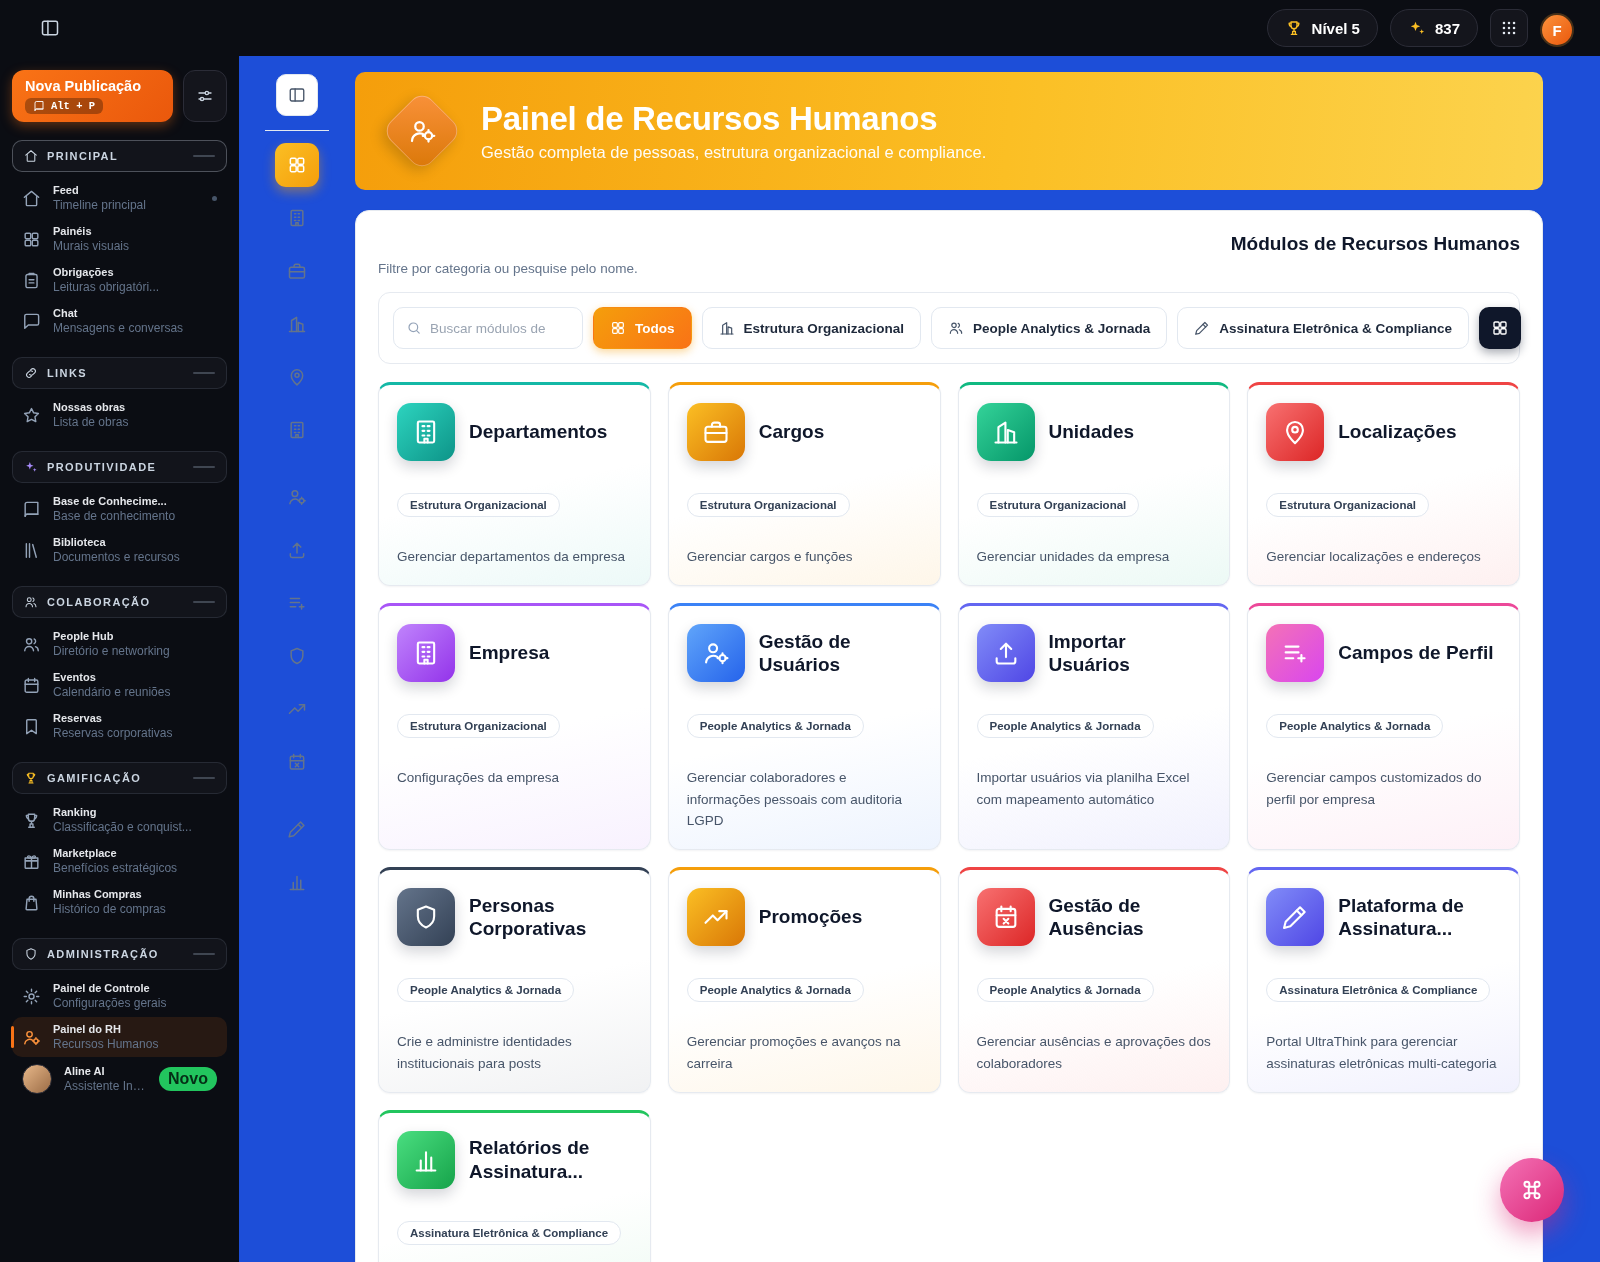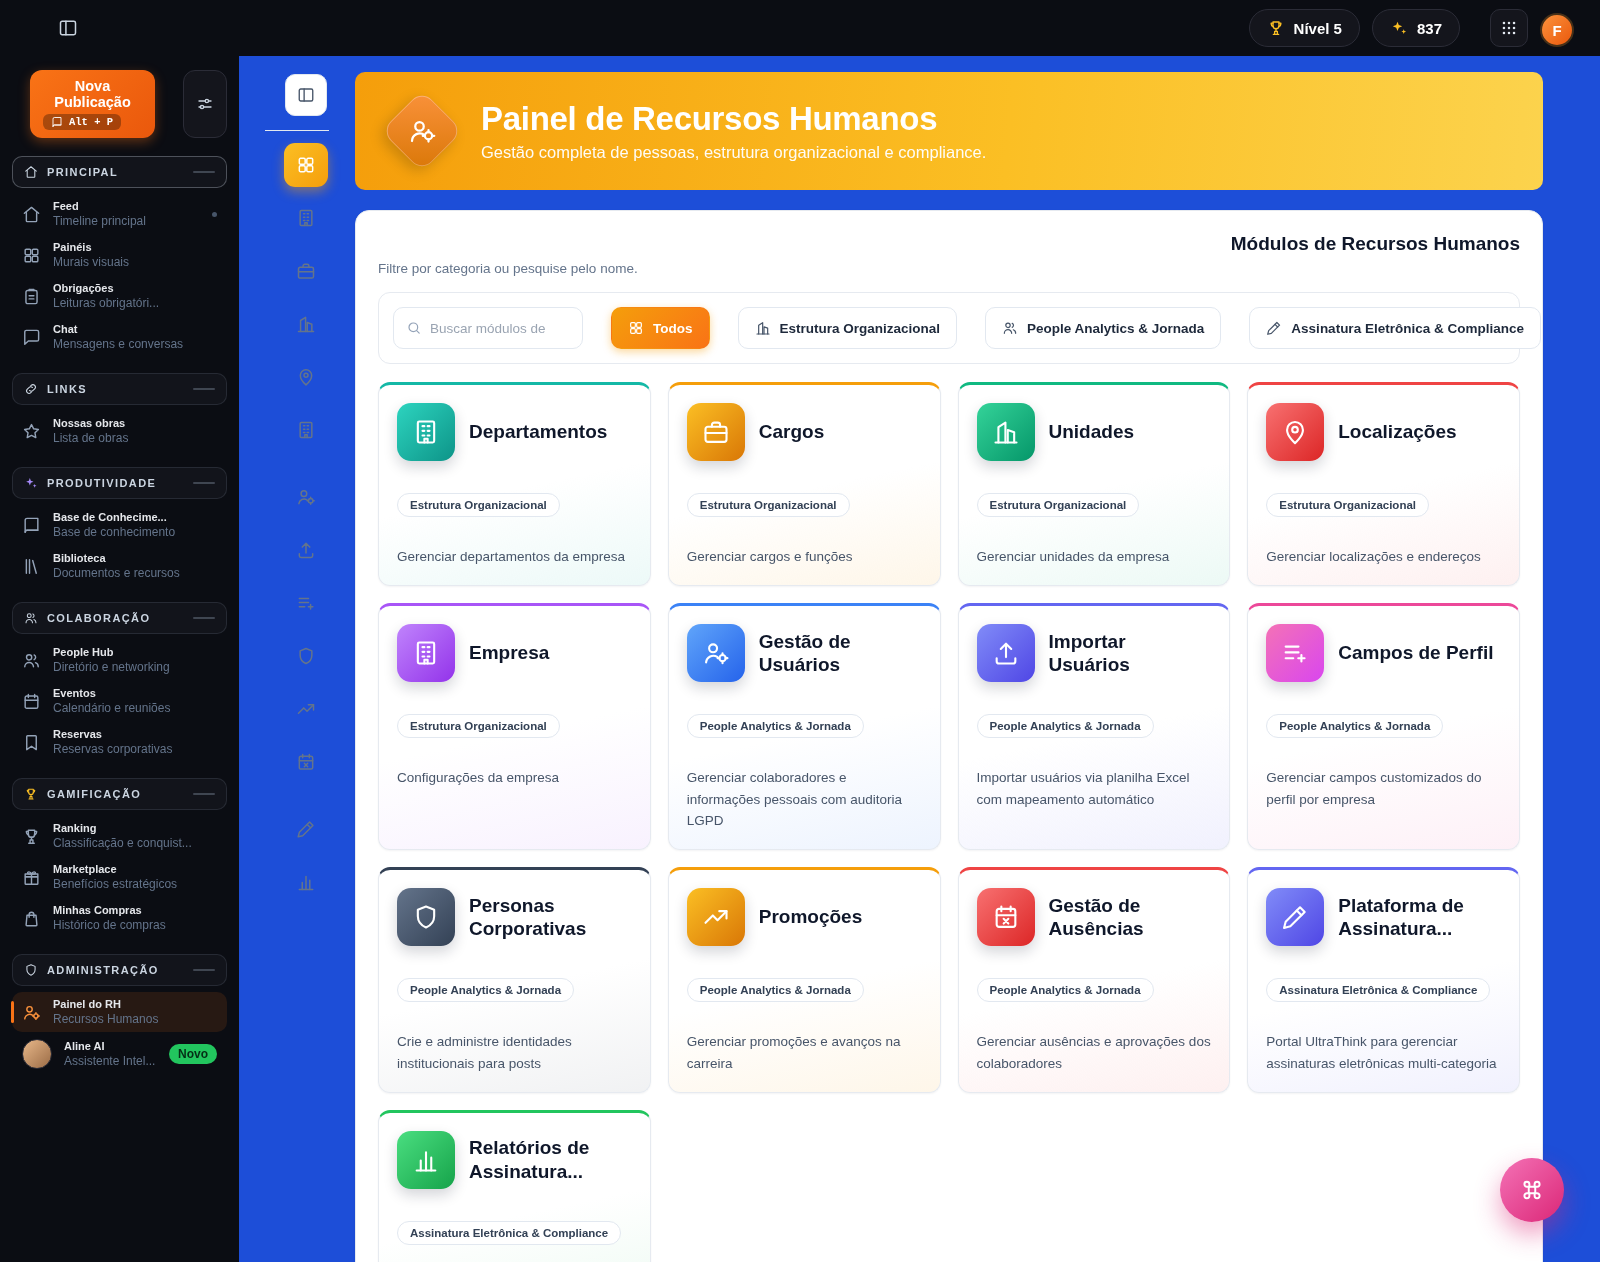--- a/index.html
+++ b/index.html
@@ -1,18 +1,18 @@
 <!DOCTYPE html>
 <html><head>
 <meta charset="utf-8">
 <style>
   * { margin:0; padding:0; box-sizing:border-box; }
   html,body { width:1600px; height:1262px; overflow:hidden; }
   body { font-family:"Liberation Sans", sans-serif; background:#0b0d13; position:relative; }
-  button { font-family:inherit; border:none; background:none; cursor:pointer;margin-left:18px; }
+  button { font-family:inherit; border:none; background:none; cursor:pointer; }
 
   [data-icon]{ display:inline-flex; align-items:center; justify-content:center; flex:none; }
   [data-icon] svg{ width:100%; height:100%; }
   .i12{width:12px;height:12px}.i14{width:14px;height:14px}.i16{width:16px;height:16px}
   .i18{width:18px;height:18px}.i20{width:20px;height:20px}.i26{width:26px;height:26px}
   .i28{width:28px;height:28px}.i30{width:30px;height:30px}
   .amber{color:#fbbf24}.violet{color:#a78bfa}
 
   .app{ width:1600px; height:1262px; display:flex; flex-direction:column; overflow:hidden; }
 
@@ -40,21 +40,21 @@
 
   .nav-item{ display:flex; align-items:center; gap:12px; padding:6px 10px; border-radius:10px; position:relative; margin:1px 0; width:100%; text-align:left; }
   .nav-icon{ width:19px; height:19px; color:#94a3b8; }
   .nav-text{ display:flex; flex-direction:column; min-width:0; }
   .nav-title{ color:#e5e7eb; font-size:11px; font-weight:600; white-space:nowrap; }
   .nav-sub{ color:#64748b; font-size:12px; margin-top:2px; white-space:nowrap; overflow:hidden; text-overflow:ellipsis; max-width:145px; }
   .nav-item.active{ background:rgba(249,115,22,.12); }
   .nav-item.active::before{ content:""; position:absolute; left:-1px; top:9px; bottom:9px; width:3px; border-radius:3px; background:#f97316; }
   .nav-item.active .nav-icon{ color:#fb923c; }
   .dot{ width:5px; height:5px; border-radius:50%; background:#475569; margin-left:auto; }
-  .badge-novo{ margin-left:auto; background:#22c55e; color:#052e16; font-size:12px; font-weight:700; padding:3px 9px; border-radius:999px; }
+  .badge-novo{ margin-left:auto; background:#22c55e; color:#052e16; font-size:16px; font-weight:700; padding:3px 9px; border-radius:999px; }
   .mini-avatar{ width:30px; height:30px; border-radius:50%; background:linear-gradient(135deg,#e8b88a,#9a6b45); flex:none; border:1px solid #2b2c37; }
 
   
   .main{ flex:1; background:#1d4ed8; display:flex; min-width:0; }
   .rail{ flex:0 0 116px; display:flex; flex-direction:column; align-items:center; padding-top:18px; }
   .rail-collapse{ width:42px; height:42px; border:1px solid #e2e8f0; background:#fff; border-radius:10px; color:#475569; display:flex; align-items:center; justify-content:center; }
   .rail-divider{ width:64px; height:1px; background:#e2e8f0; margin:14px 0 12px; }
   .rail-btn{ width:44px; height:44px; border-radius:11px; display:flex; align-items:center; justify-content:center; color:#64748b; margin-bottom:9px; }
   .rail-btn.grp{ margin-top:14px; }
   .rail-btn.active{ background:linear-gradient(135deg,#fbbf24,#f59e0b); color:#fff; box-shadow:0 5px 12px rgba(245,158,11,.45); }
@@ -408,20 +408,32 @@
 
       <div class="section-header">
         <span class="i14" data-icon="shield">
             <svg viewBox="0 0 24 24" fill="none" stroke="currentColor" stroke-width="1.8" stroke-linecap="round" stroke-linejoin="round">
               <path d="M12 3l7 2.8v5.5c0 4.6-3 7.9-7 9.7-4-1.8-7-5.1-7-9.7V5.8z"></path>
             </svg>
           </span>
         <span>ADMINISTRAÇÃO</span>
         <span class="dash"></span>
       </div>
+      <button class="nav-item">
+        <span class="nav-icon" data-icon="gear">
+            <svg viewBox="0 0 24 24" fill="none" stroke="currentColor" stroke-width="1.8" stroke-linecap="round" stroke-linejoin="round">
+              <circle cx="12" cy="12" r="3.2"></circle>
+              <path d="M12 2.8v2.7M12 18.5v2.7M2.8 12h2.7M18.5 12h2.7M5.5 5.5l1.9 1.9M16.6 16.6l1.9 1.9M18.5 5.5l-1.9 1.9M7.4 16.6l-1.9 1.9"></path>
+            </svg>
+          </span>
+        <span class="nav-text">
+            <span class="nav-title">Painel de Controle</span>
+            <span class="nav-sub">Configurações gerais</span>
+          </span>
+      </button>
       <button class="nav-item active">
         <span class="nav-icon" data-icon="user-cog">
             <svg viewBox="0 0 24 24" fill="none" stroke="currentColor" stroke-width="1.8" stroke-linecap="round" stroke-linejoin="round">
               <circle cx="9.5" cy="8" r="3.4"></circle>
               <path d="M3.5 20a6.2 6.2 0 0 1 9.6-4.6"></path>
               <circle cx="17.6" cy="16.4" r="2.7"></circle>
               <path d="M17.6 12.2v1.6M17.6 19.1v1.6M13.4 16.4H15M20.2 16.4h1.6"></path>
             </svg>
           </span>
         <span class="nav-text">

